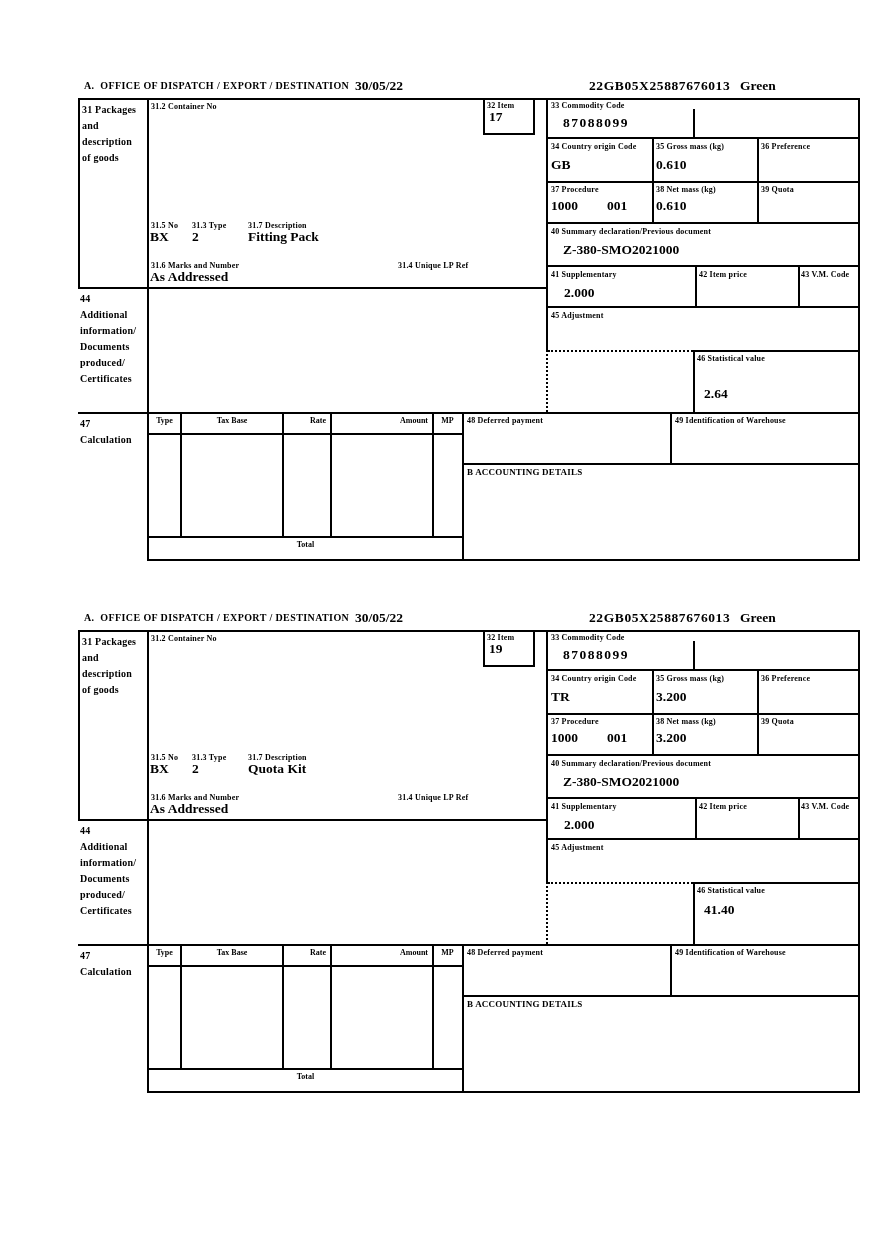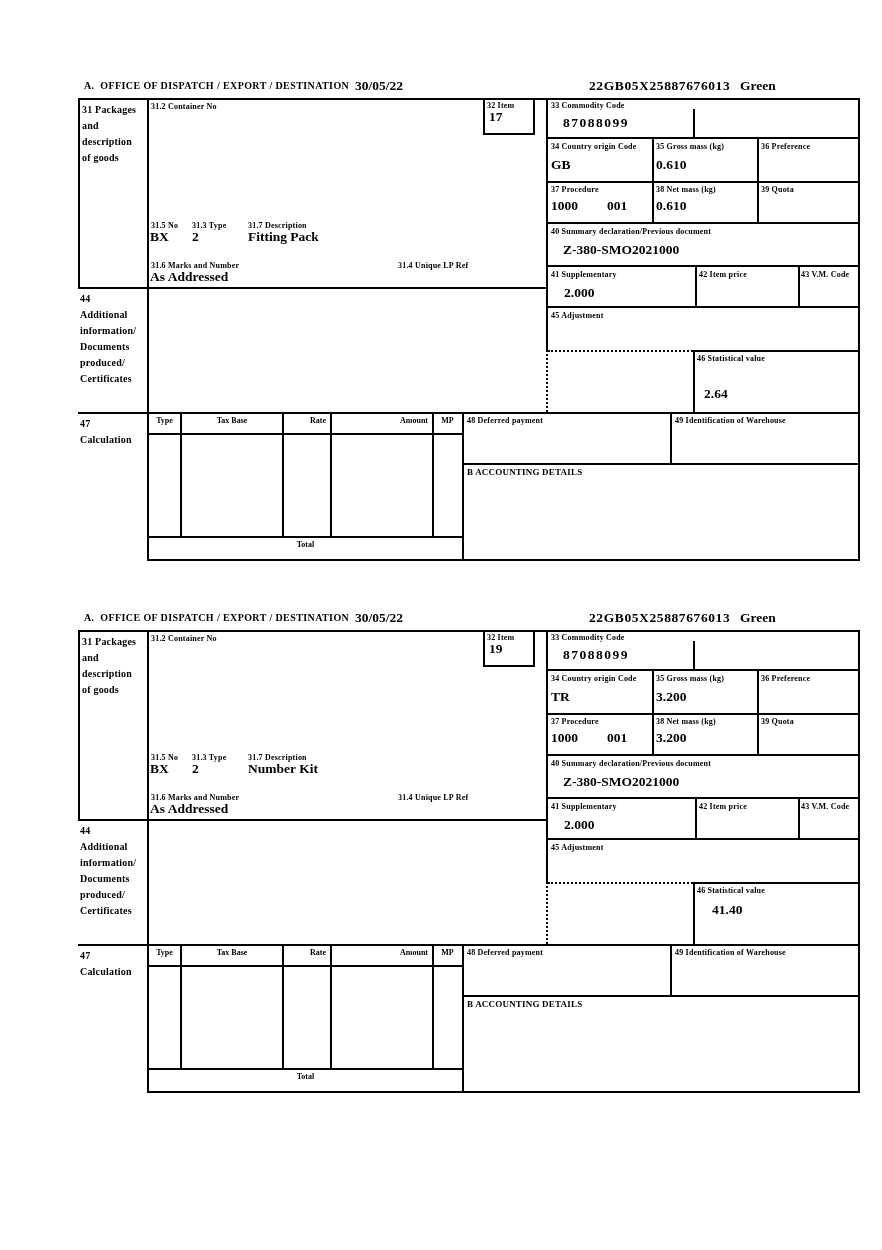--- a/index.html
+++ b/index.html
@@ -196,28 +196,28 @@
     <span class="val" style="left:564px; top:207px;">2.000</span>
     <div class="ln" style="left:695px; top:187px; width:2px; height:43px;"></div>
     <div class="ln" style="left:798px; top:187px; width:2px; height:43px;"></div>
     <div class="ln" style="left:546px; top:228px; width:314px; height:2px;"></div>
 
     <span class="lbl" style="left:551px; top:233px;">45 Adjustment</span>
     <div class="dot-h" style="left:548px; top:272px; width:145px;"></div>
     <div class="ln" style="left:693px; top:272px; width:167px; height:2px;"></div>
     <div class="ln" style="left:693px; top:272px; width:2px; height:62px;"></div>
     <span class="lbl" style="left:697px; top:276px;">46 Statistical value</span>
-    <span class="val" style="left:704px; top:292px;margin-left:8px;">41.40</span>
+    <span class="val" style="left:704px; top:292px;">41.40</span>
 
     <span class="lbl" style="left:151px; top:143px;">31.5 No</span>
     <span class="lbl" style="left:192px; top:143px;">31.3 Type</span>
     <span class="lbl" style="left:248px; top:143px;">31.7 Description</span>
     <span class="val" style="left:150px; top:151px;">BX</span>
     <span class="val" style="left:192px; top:151px;">2</span>
-    <span class="val" style="left:248px; top:151px;">Number Kit</span>
+    <span class="val" style="left:248px; top:151px;">Quota Kit</span>
     <span class="lbl" style="left:151px; top:183px;">31.6 Marks and Number</span>
     <span class="lbl" style="left:398px; top:183px;">31.4 Unique LP Ref</span>
     <span class="val" style="left:150px; top:191px;">As Addressed</span>
 
     <div class="lbl-ml" style="left:80px; top:213px;">44
 Additional
 information/
 Documents
 produced/
 Certificates</div>

